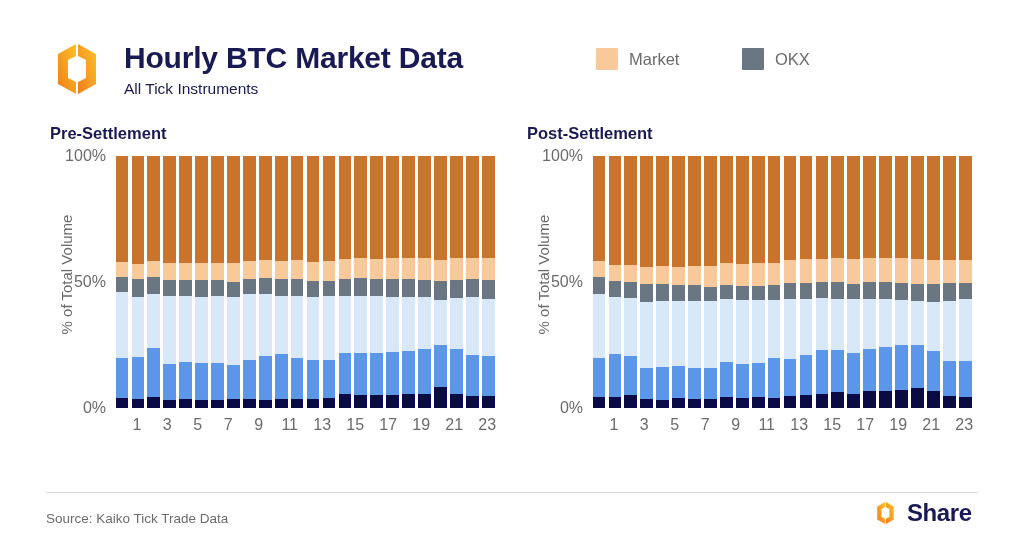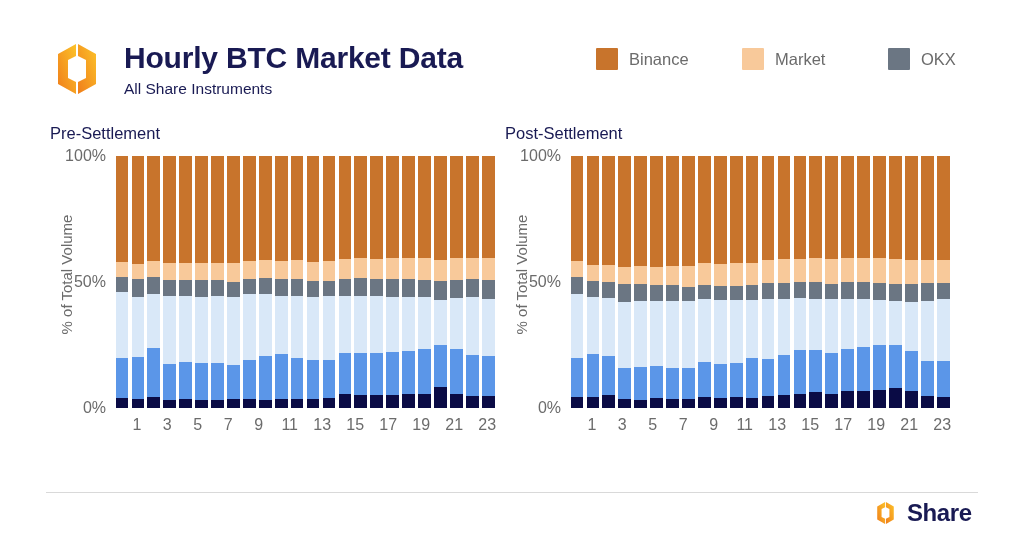--- a/index.html
+++ b/index.html
@@ -47,25 +47,25 @@
     width: 22px; height: 22px; flex: 0 0 22px; border-radius: 1px;
   }
   .legend-label {
     margin-left: 11px; font-size: 16.5px; color: #6b6b6b;
     white-space: nowrap; line-height: 22px;
   }
 
   
   .panel { position: absolute; top: 120px; width: 480px; height: 350px; }
   .panel-left  { left: 38px; }
-  .panel-right { left: 493px; }
+  .panel-right { left: 515px; }
 
   .panel-title {
     position: absolute; left: 12px; top: 4px;
-    font-size: 16.5px; font-weight: normal; color: #191a53;
+    font-size: 16.5px; font-weight: bold; color: #191a53;
     white-space: nowrap;
   }
 
   .plot-wrap { position: absolute; left: 0; top: 36px; width: 480px; height: 312px; }
 
   .ylabel {
     position: absolute; left: -57px; top: 110px;
     width: 170px;
     transform: rotate(-90deg);
     transform-origin: center center;
@@ -148,28 +148,24 @@
             <stop offset="1" stop-color="#f07d1a"></stop>
           </linearGradient>
         </defs>
         <path d="M30 4 L12 14 L12 44 L30 54 L30 42 L22 38 L22 20 L30 16 Z" fill="url(#kgrad1)"></path>
         <path d="M32 4 L50 14 L50 44 L32 54 L32 42 L40 38 L40 20 L32 16 Z" fill="url(#kgrad2)"></path>
       </svg>
     </div>
 
     <div class="title-block">
       <div class="main-title">Hourly BTC Market Data</div>
-      <div class="sub-title">All Share Instruments</div>
+      <div class="sub-title">All Tick Instruments</div>
     </div>
 
     <div class="legend">
-      <div class="legend-item">
-        <span class="legend-swatch" style="background: rgb(200, 116, 44);"></span>
-        <span class="legend-label">Binance</span>
-      </div>
       <div class="legend-item">
         <span class="legend-swatch" style="background: rgb(248, 201, 154);"></span>
         <span class="legend-label">Market</span>
       </div>
       <div class="legend-item">
         <span class="legend-swatch" style="background: rgb(107, 118, 131);"></span>
         <span class="legend-label">OKX</span>
       </div>
 
     </div>
@@ -733,20 +729,21 @@
           <div class="xtick">19</div>
           <div class="xtick"></div>
           <div class="xtick">21</div>
           <div class="xtick"></div>
           <div class="xtick">23</div>
         </div>
     </div>
   </div>
 
   <div class="footer-rule"></div>
+  <div class="source-text">Source: Kaiko Tick Trade Data</div>
   <div class="footer-brand">
     <span class="footer-logo">
       <svg viewBox="0 0 62 58" width="27" height="26" aria-hidden="true">
         <path d="M30 4 L12 14 L12 44 L30 54 L30 42 L22 38 L22 20 L30 16 Z" fill="url(#kgrad1)"></path>
         <path d="M32 4 L50 14 L50 44 L32 54 L32 42 L40 38 L40 20 L32 16 Z" fill="url(#kgrad2)"></path>
       </svg>
     </span>
     <span class="footer-wordmark">Share</span>
   </div>
 

